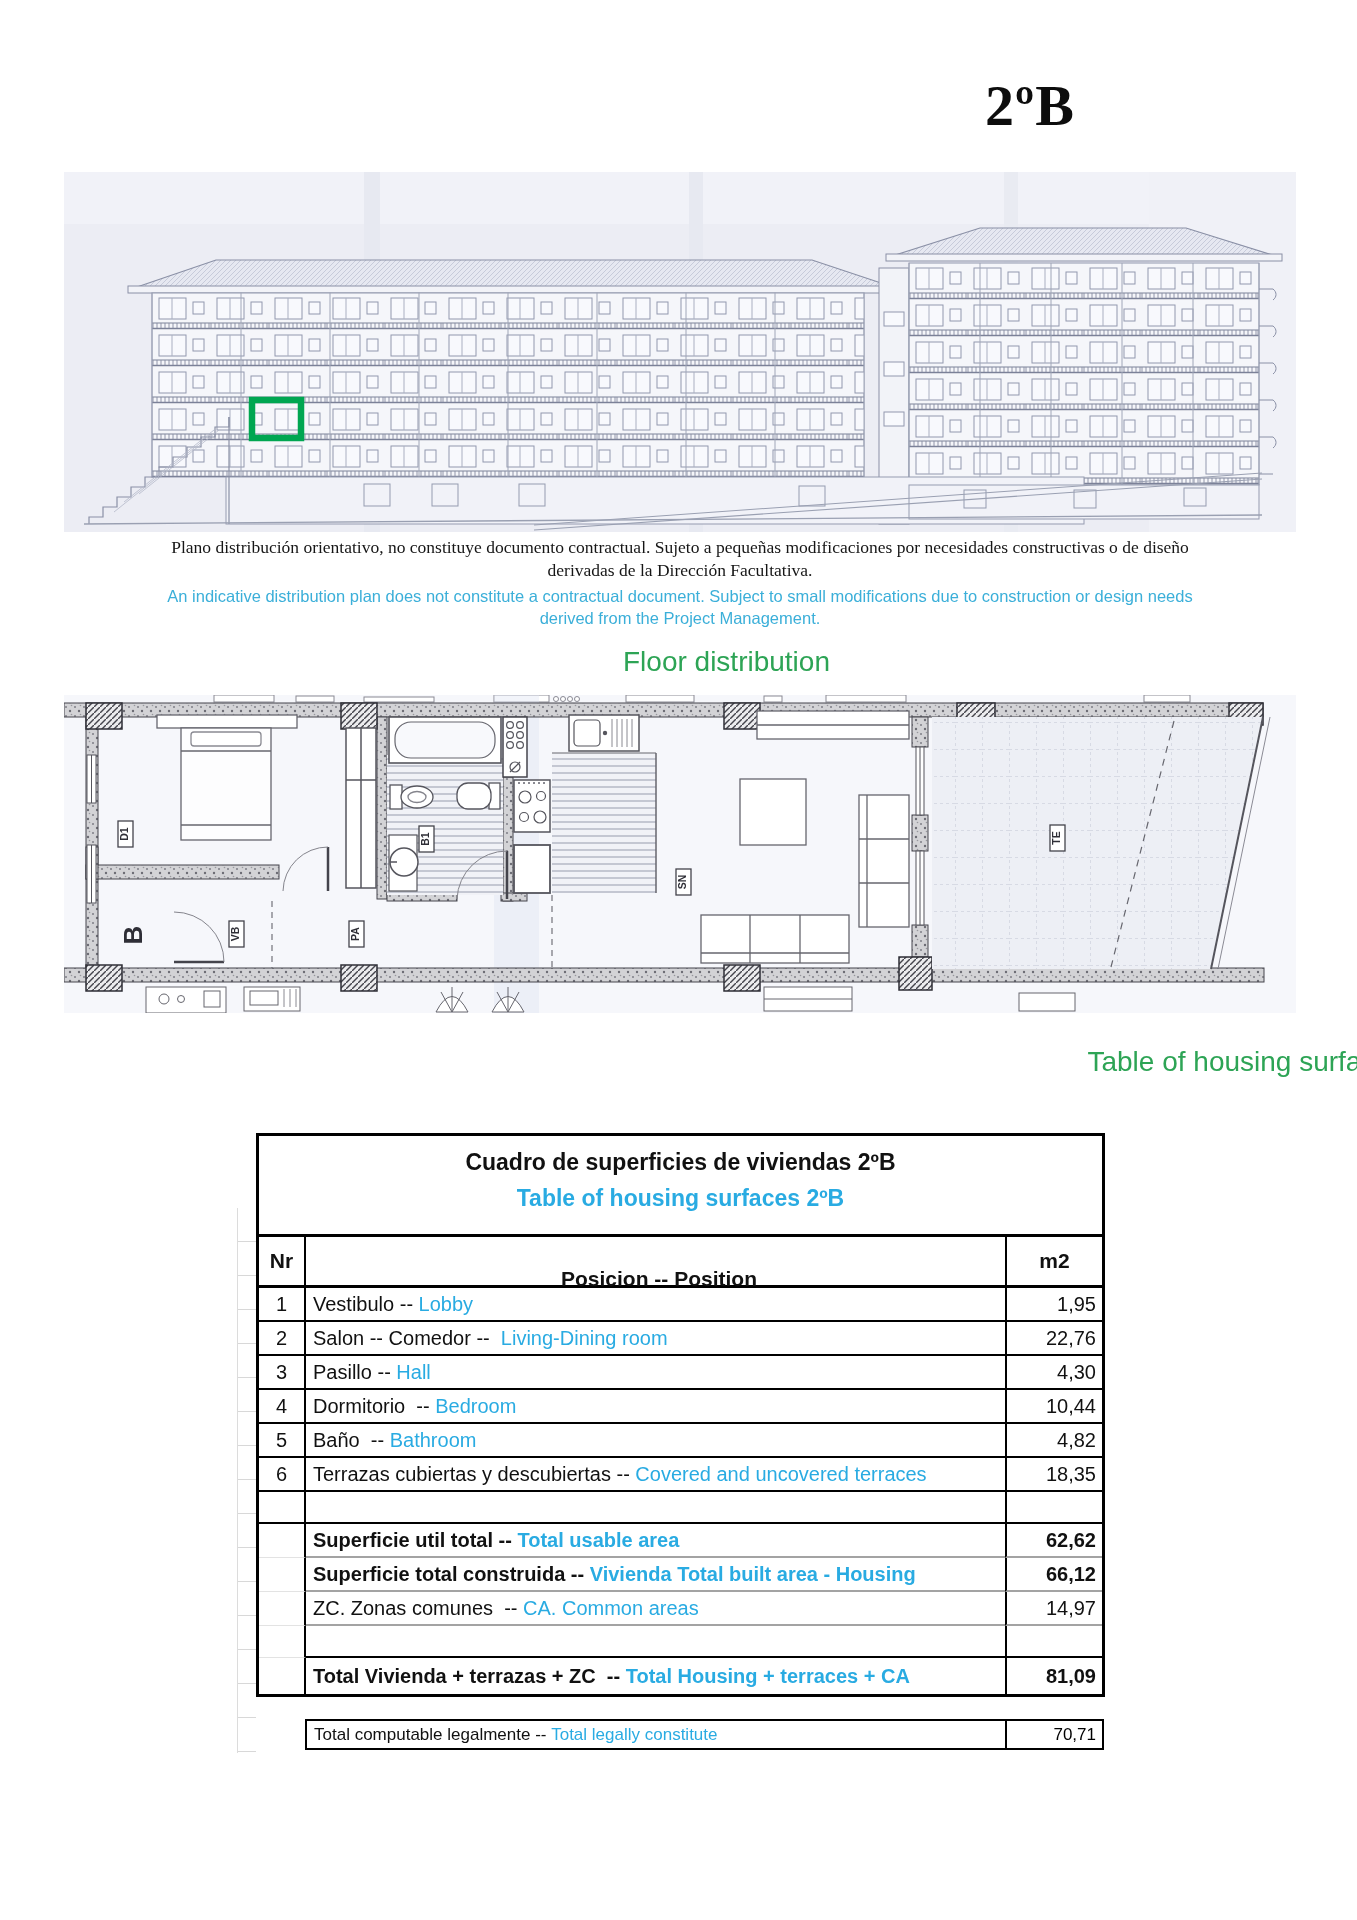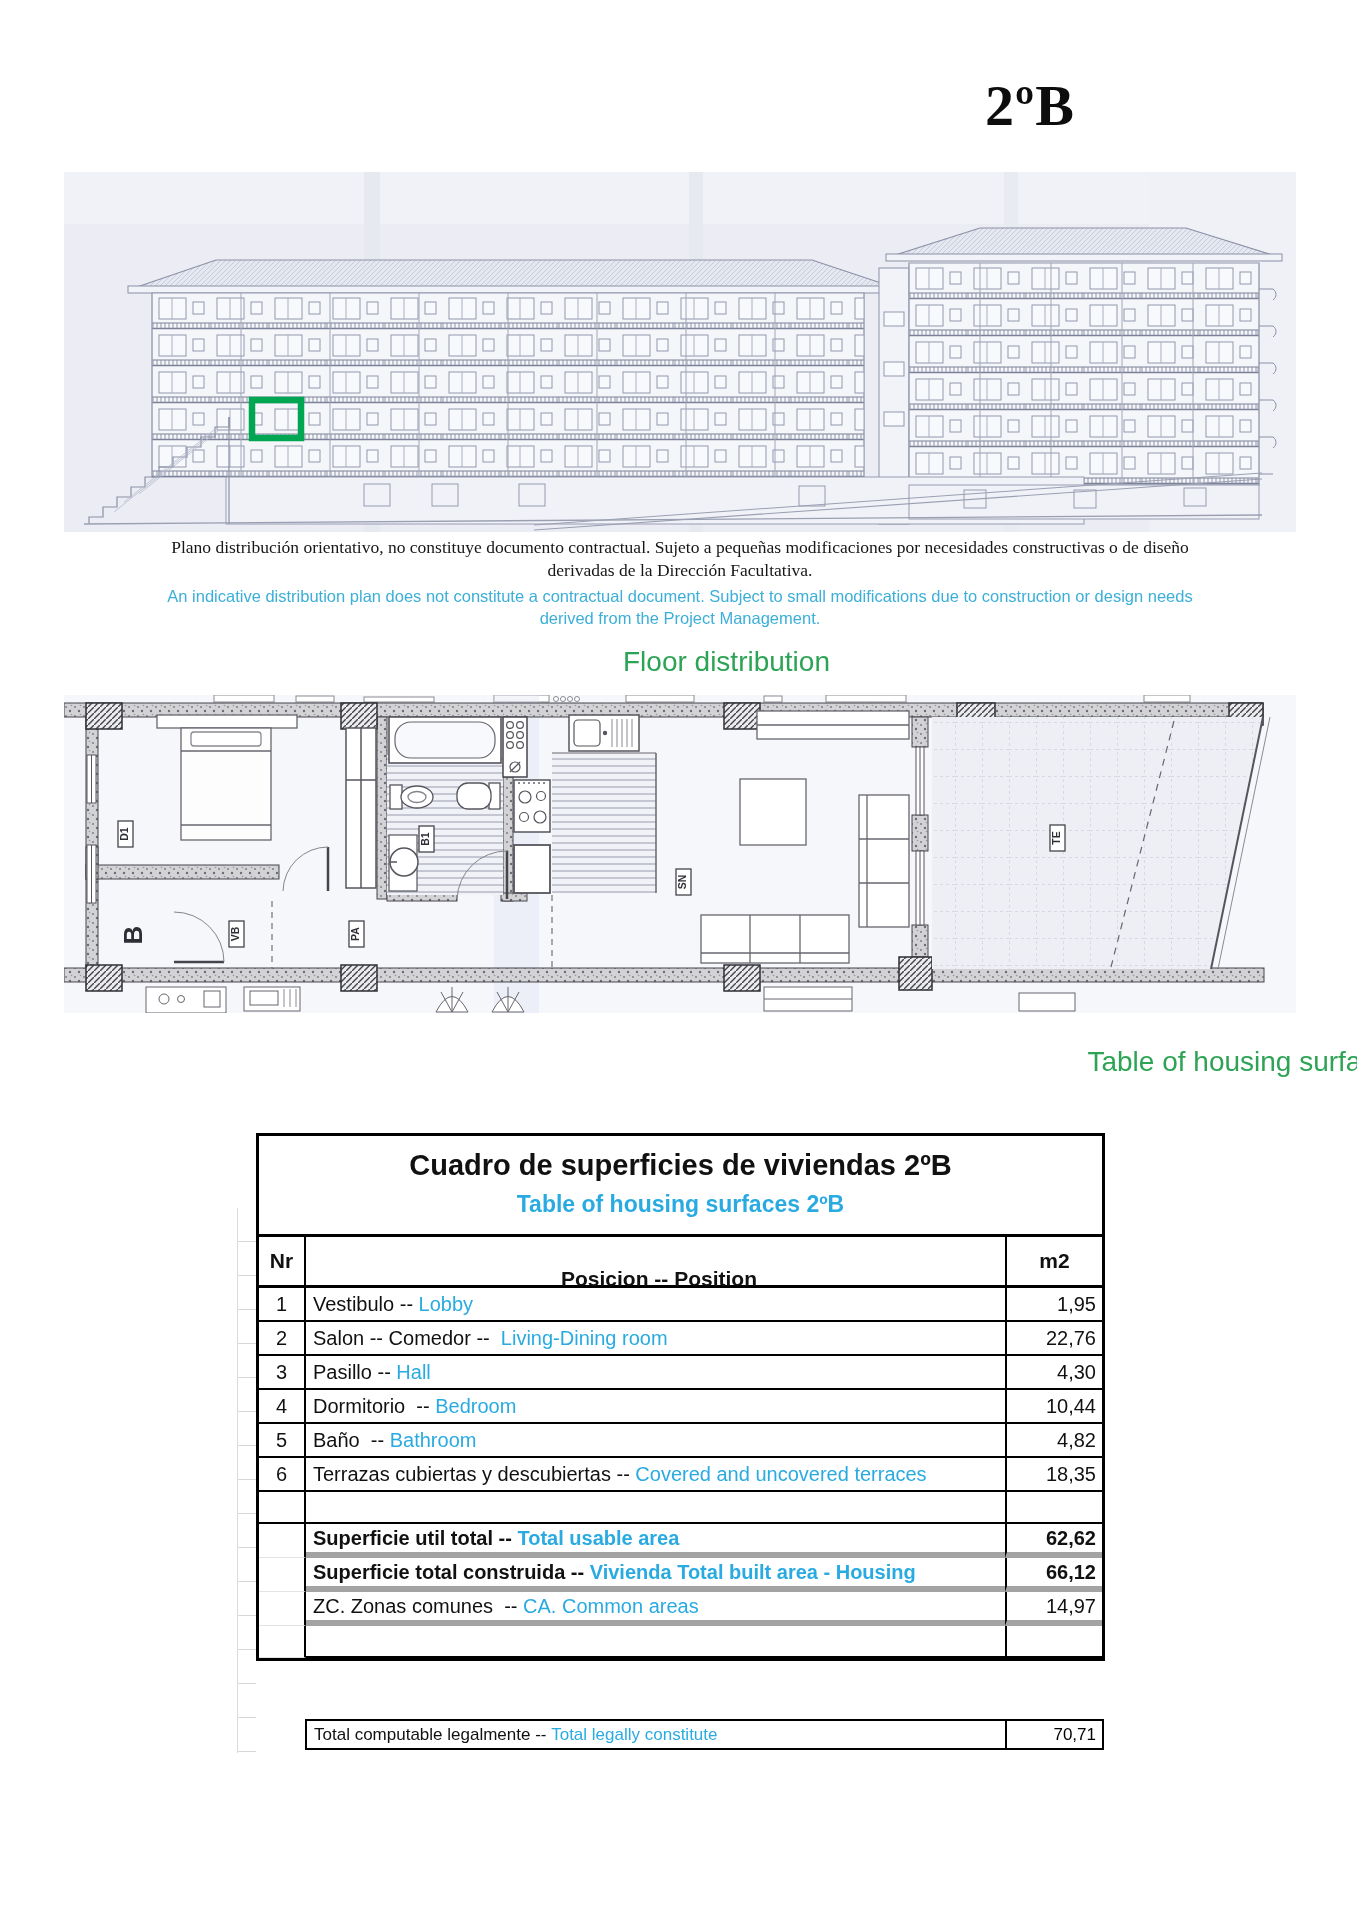--- a/index.html
+++ b/index.html
@@ -18,37 +18,37 @@
        font-size:28px;font-weight:normal;color:#2da455;padding-left:48px;}
   .h-floor{top:646px;}
   .h-table{top:1046px;text-align:right;}
   
   .gutter{position:absolute;left:237px;top:1208px;width:18px;height:545px;
        border-left:1px solid #dcdcdc;
        background:repeating-linear-gradient(to bottom,transparent 0 33px,#d8d8d8 33px 34px);}
   .stable{position:absolute;left:256px;top:1133px;width:849px;border:3px solid #000;
        box-sizing:border-box;background:#fff;color:#111;}
   .t-title{height:101px;border-bottom:3px solid #000;text-align:center;box-sizing:border-box;padding-top:13px;}
-  .tt-es{font-size:29px;font-weight:bold;color:#111;}
+  .tt-es{font-size:23px;font-weight:bold;color:#111;}
   .tt-en{font-size:23px;font-weight:bold;color:#29abe2;margin-top:9px;}
   .row{display:flex;align-items:stretch;}
   .c-nr{width:47px;flex:0 0 47px;border-right:2px solid #000;box-sizing:border-box;
         text-align:center;display:flex;align-items:center;justify-content:center;font-size:20px;}
   .c-pos{flex:1 1 auto;box-sizing:border-box;padding-left:7px;display:flex;align-items:center;font-size:20px;white-space:pre;}
   .c-m2{width:97px;flex:0 0 97px;border-left:2px solid #000;box-sizing:border-box;
         text-align:right;padding-right:6px;display:flex;align-items:center;justify-content:flex-end;font-size:20px;}
   .t-head{height:48px;border-bottom:3px solid #000;font-weight:bold;}
   .t-head .c-pos{justify-content:center;font-size:21px;margin-top:36px;}
   .t-head .c-nr,.t-head .c-m2{font-size:21px;justify-content:center;text-align:center;padding-right:0;}
   .r-data{height:34px;}
   .r-data .c-nr,.r-data .c-pos,.r-data .c-m2{border-bottom:2px solid #000;}
   .r-empty{height:32px;}
   .r-empty .c-nr,.r-empty .c-pos,.r-empty .c-m2{border-bottom:2px solid #000;}
   .r-sum{height:34px;}
-  .r-sum .c-pos,.r-sum .c-m2{border-bottom:6px solid #a3a3a3;}
+  .r-sum .c-pos,.r-sum .c-m2{border-bottom:2px solid #a3a3a3;}
   .r-sum .c-nr{border-bottom:1px solid #e3e3e3;}
   .r-gap{height:32px;}
   .r-gap .c-pos,.r-gap .c-m2{border-bottom:2px solid #000;}
   .r-gap .c-nr{border-bottom:1px solid #e3e3e3;}
   .r-total{height:36px;}
   .r-total .c-nr{border-bottom:none;}
   .bold .c-pos,.bold .c-m2{font-weight:bold;}
   .es{color:#111;}
   .en{color:#29abe2;}
   .legal{position:absolute;left:305px;top:1719px;width:799px;height:31px;border:2px solid #000;
@@ -456,20 +456,25 @@
       <div class="c-pos"><span class="es">ZC. Zonas comunes  -- </span><span class="en">CA. Common areas</span></div>
       <div class="c-m2">14,97</div>
     </div>
 
     <div class="row r-gap">
       <div class="c-nr"></div>
         <div class="c-pos"></div>
         <div class="c-m2"></div>
     </div>
 
+    <div class="row r-total bold">
+      <div class="c-nr"></div>
+      <div class="c-pos"><span class="es">Total Vivienda + terrazas + ZC  -- </span><span class="en">Total Housing + terraces + CA</span></div>
+      <div class="c-m2">81,09</div>
+    </div>
   </div>
 
   <div class="legal">
     <div class="c-pos"><span class="es">Total computable legalmente -- </span><span class="en">Total legally constitute</span></div>
     <div class="c-m2">70,71</div>
   </div>
 
 </div>
 
 </body></html>

